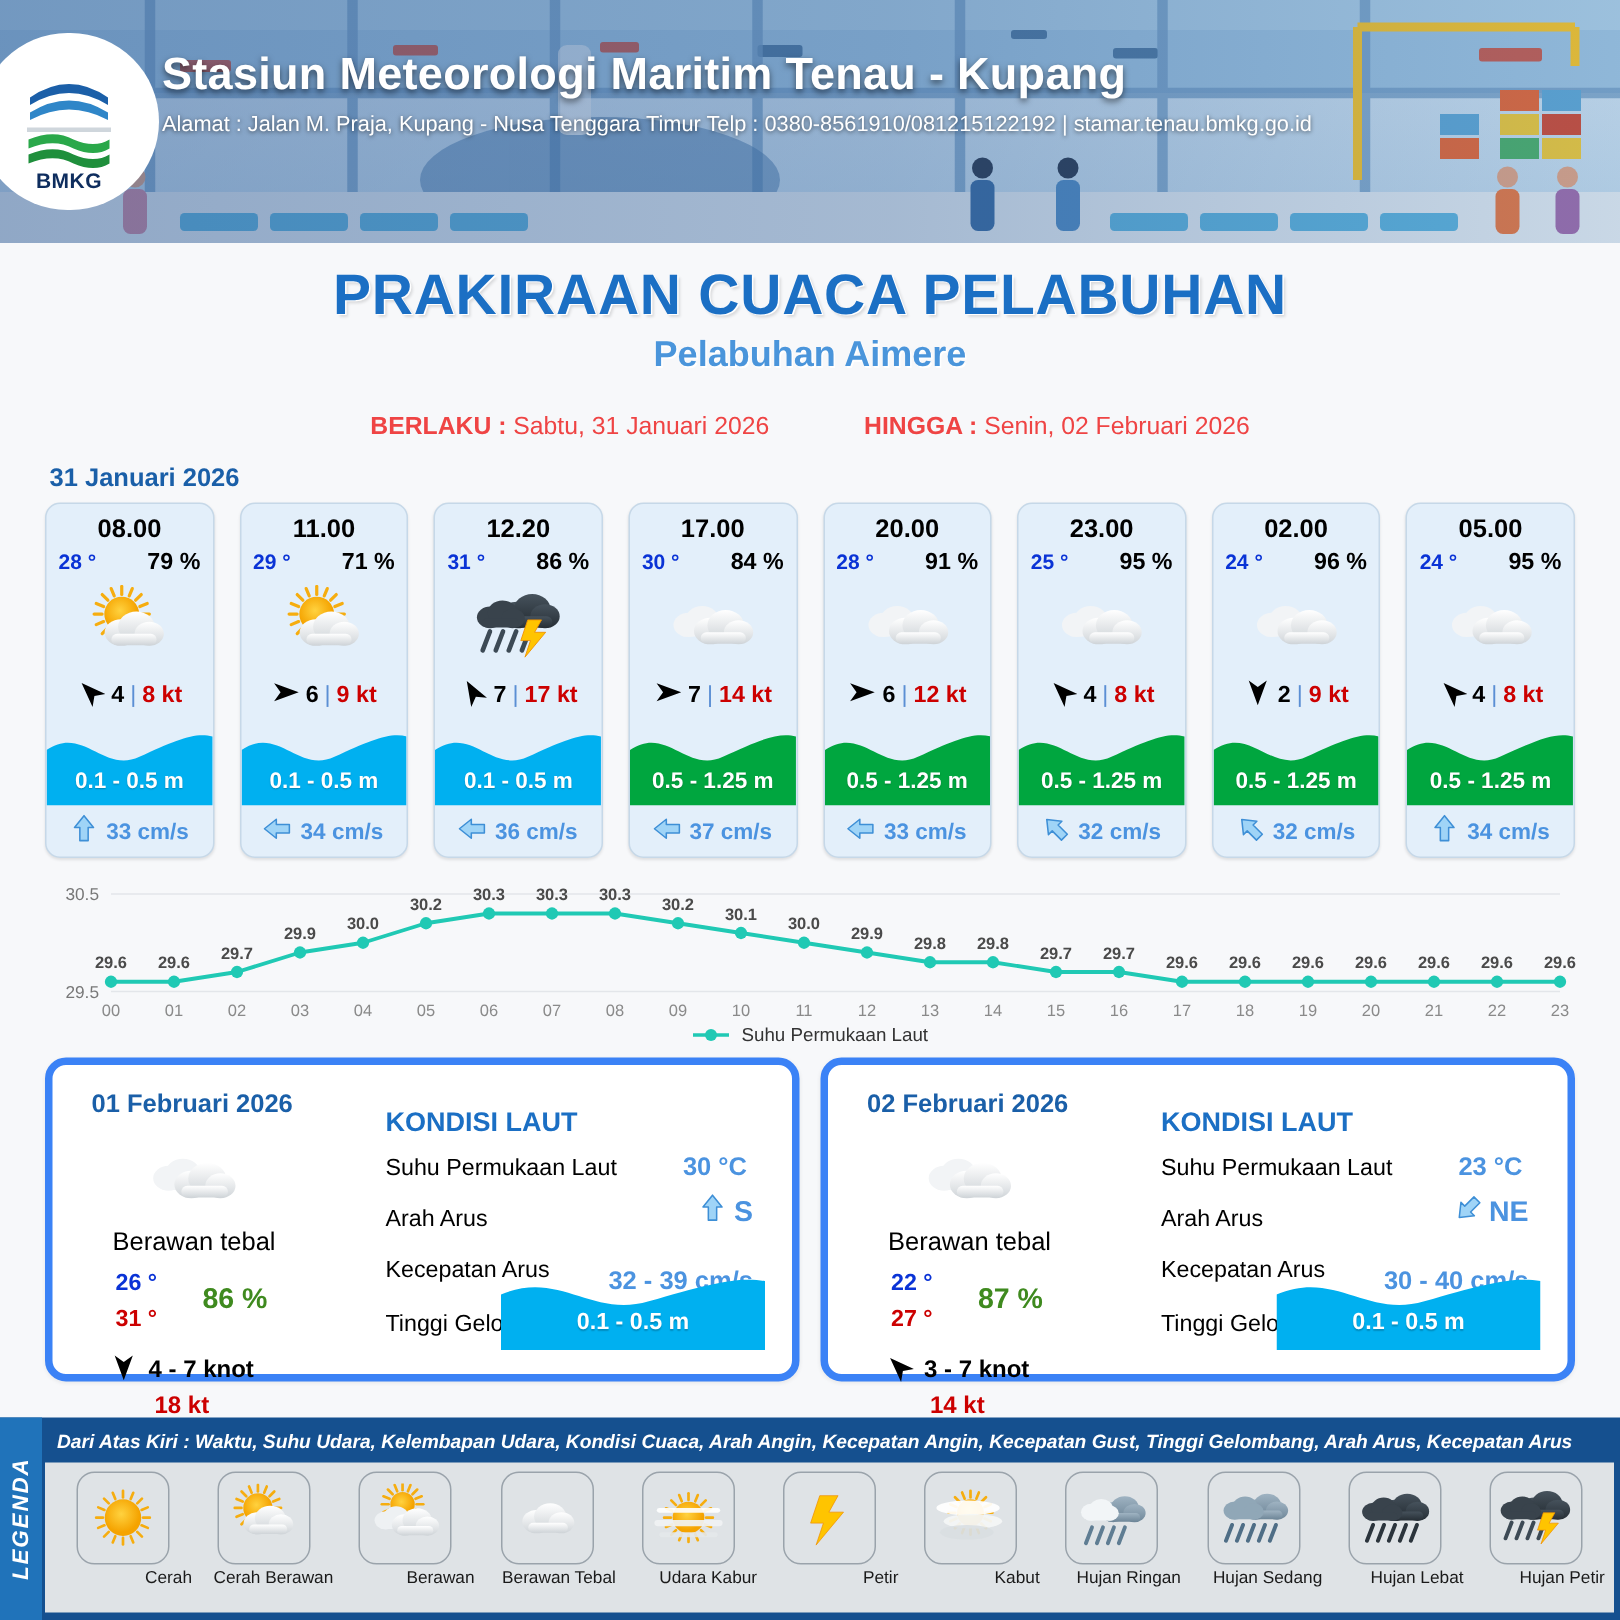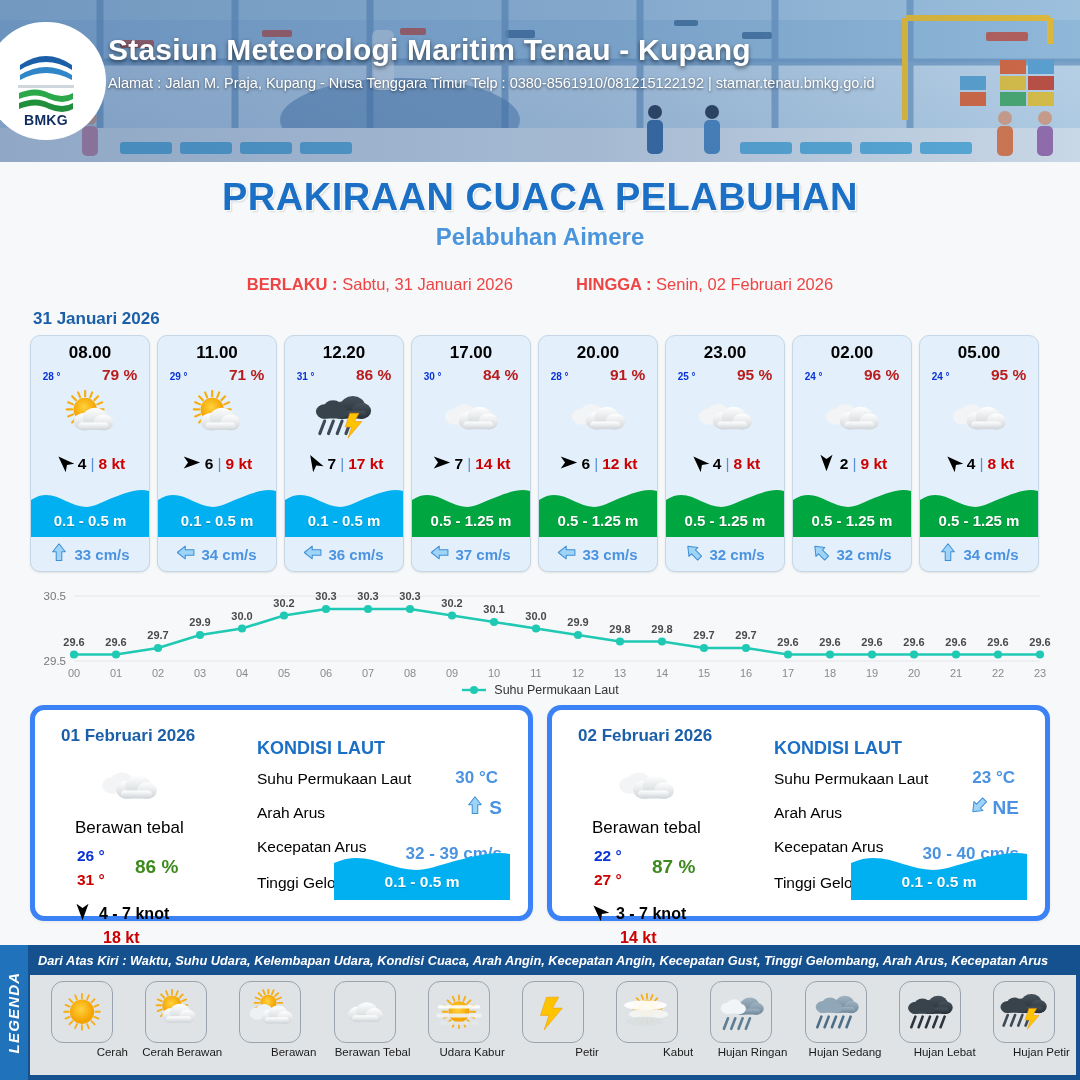--- a/index.html
+++ b/index.html
@@ -66,33 +66,33 @@
   .validity .gap { display:inline-block; width:54px; }
 
   
   .date-label {
     margin:15px 0 6px 33px;
     font-size:17px; font-weight:bold; color:#1a5fa8;
   }
 
   
   .cards-row {
-    display:flex; gap:7px; padding:0 30px; align-items:flex-end;
+    display:flex; gap:17px; padding:0 30px; align-items:flex-end;
   }
   .card {
     width:120px; background:#e3effa;
     border:1px solid #c6d8e8; border-radius:10px;
     overflow:hidden; position:relative;
     box-shadow:0 1px 2px rgba(0,0,0,.10);
     display:flex; flex-direction:column;
   }
   .c-time { text-align:center; font-size:17px; font-weight:bold; color:#000; padding:7px 0 2px; }
   .c-th { display:flex; justify-content:space-around; align-items:baseline; padding:1px 7px 0; }
-  .c-temp { font-size:10px; font-weight:bold; color:#0a33d6; }
-  .c-hum  { font-size:15.5px; font-weight:bold; color:#b91c1c;margin-left:32px; }
+  .c-temp { font-size:14px; font-weight:bold; color:#0a33d6; }
+  .c-hum  { font-size:15.5px; font-weight:bold; color:#000000;margin-left:32px; }
   .c-icon { height:62px; display:flex; align-items:center; justify-content:center; margin-top:2px; }
   .c-wind {
     display:flex; align-items:center; justify-content:center; gap:4px;
     height:32px; font-size:15.5px; font-weight:bold; color:#000;
   }
   .c-wind .sep { color:#5b8fd4; font-weight:normal; }
   .c-wind .kt { color:#cc0000; }
   .wave-block { position:relative; height:56px; margin-top:1px; }
   .wave-block svg { display:block; width:100%; height:56px; }
   .wave-txt {

